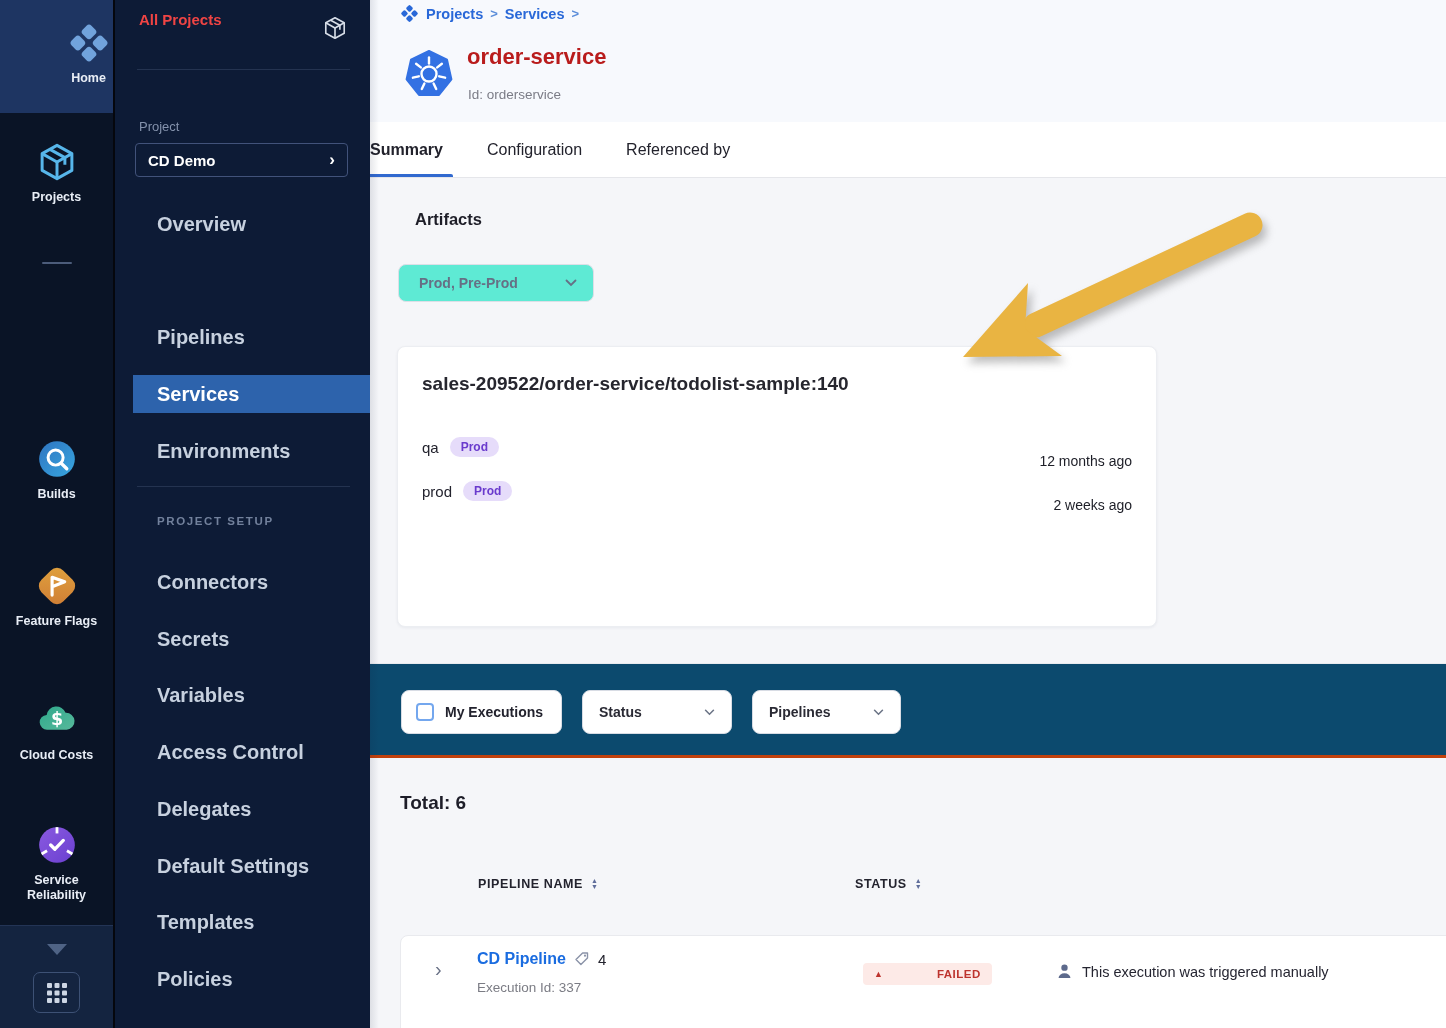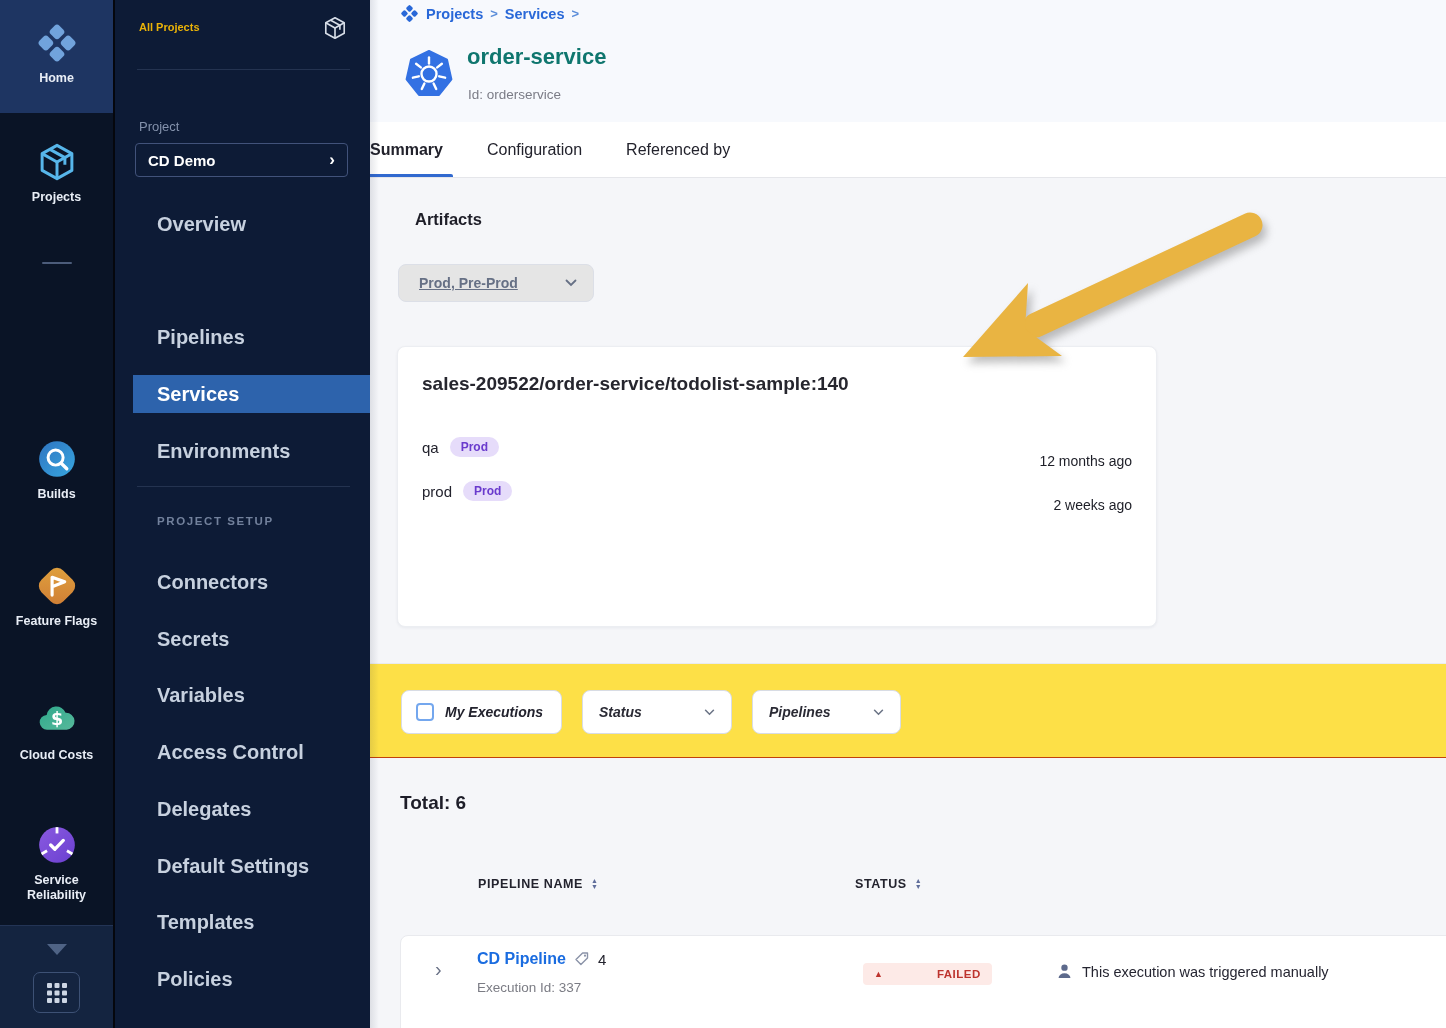--- a/index.html
+++ b/index.html
@@ -16,68 +16,68 @@
   .rail-bottom { position:absolute; left:0; right:0; top:925px; bottom:0; background:#142440; border-top:1px solid #233455; }
   .rail-caret { position:absolute; left:47px; top:18px; width:0; height:0;
                 border-left:10px solid transparent; border-right:10px solid transparent;
                 border-top:11px solid #4f6385; }
   .grid-btn { position:absolute; left:33px; top:46px; width:47px; height:41px; border:1.5px solid #3d5175;
               border-radius:7px; display:flex; align-items:center; justify-content:center; }
 
   
   .sidebar { position:absolute; left:113px; top:0; width:257px; height:100%; background:#0d1b36;
              border-left:2px solid #05070d; z-index:4; overflow:hidden; }
-  .sb-header { position:absolute; left:24px; top:21px; color:#eab308; font-size:11px; font-weight:700; }
+  .sb-header { position:absolute; left:24px; top:11px; color:#ef4444; font-size:15px; font-weight:700; }
   .sb-cube { position:absolute; right:22px; top:15px; }
   .sb-div { position:absolute; left:22px; right:20px; height:1px; background:#243350; }
   .sb-proj-label { position:absolute; left:24px; top:119px; color:#8492ac; font-size:13px; }
   .sb-select { position:absolute; left:20px; top:143px; width:213px; height:34px; border:1px solid #41527a;
                border-radius:4px; display:flex; align-items:center; padding:0 12px; color:#fff;
                font-weight:700; font-size:15px; cursor:pointer; }
   .sb-select .chev { margin-left:auto; font-size:17px; font-weight:700; color:#fff; }
   .sb-item { position:absolute; left:18px; right:0; height:38px; display:flex; align-items:center;
              padding-left:24px; color:#c7d1df; font-size:20px; font-weight:600; cursor:pointer; }
   .sb-item.active { background:#2d63ac; color:#ffffff; }
   .sb-section { position:absolute; left:42px; color:#72819c; font-size:11.5px; font-weight:700; letter-spacing:1.6px; }
 
   
   .main { position:absolute; left:370px; top:0; right:0; bottom:0; background:#f5f6f9; }
   .m-header { position:absolute; left:0; right:0; top:0; height:122px; background:#f7f9fd; }
   .breadcrumb { position:absolute; left:30px; top:4px; display:flex; align-items:center; gap:7px;
                 font-size:14.5px; font-weight:600; color:#2968d8; }
   .breadcrumb .sep { color:#5b8dd9; font-size:13px; font-weight:700; }
   .bc-link { cursor:pointer; }
   .svc-icon { position:absolute; left:35px; top:50px; }
-  .svc-title { position:absolute; left:97px; top:44px; font-size:22px; font-weight:600; color:#0f766e; }
+  .svc-title { position:absolute; left:97px; top:44px; font-size:22px; font-weight:600; color:#b91c1c; }
   .svc-id { position:absolute; left:98px; top:87px; font-size:13.5px; color:#7b7c86; }
 
   .tabs { position:absolute; left:0; right:0; top:122px; height:56px; background:#fff;
           border-bottom:1px solid #e5e6ea; display:flex; align-items:stretch; gap:44px; }
   .tab { display:flex; align-items:center; font-size:16px; color:#22222c; cursor:pointer; position:relative; }
   .tab.active { font-weight:700; }
   .tab.active::after { content:""; position:absolute; left:-14px; right:-10px; bottom:0; height:3px;
                        background:#3169cf; border-radius:2px 2px 0 0; }
 
   .artifacts-h { position:absolute; left:45px; top:210px; font-size:16.5px; font-weight:700; color:#1e1e28; }
-  .env-pill { position:absolute; left:28px; top:264px; width:196px; height:38px; background:#e5e5e5;
+  .env-pill { position:absolute; left:28px; top:264px; width:196px; height:38px; background:#5eead4;
               border:1px solid #dcdfe7; border-radius:8px; display:flex; align-items:center;
-              padding:0 16px 0 20px; color:#667085; font-weight:700; font-size:14px; cursor:pointer;text-decoration:underline; }
+              padding:0 16px 0 20px; color:#667085; font-weight:700; font-size:14px; cursor:pointer; }
   .env-pill svg { margin-left:auto; }
 
   .card { position:absolute; left:27px; top:346px; width:760px; height:281px; background:#fff;
           border:1px solid #eceef2; border-radius:8px; box-shadow:0 1px 3px rgba(20,30,60,.06); }
   .card-title { position:absolute; left:24px; top:26px; font-size:19px; font-weight:700; color:#26262e; }
   .card-row { position:absolute; left:24px; right:24px; height:24px; display:flex; align-items:center; }
   .card-row .env { font-size:15px; color:#23232e; }
   .badge-prod { margin-left:11px; background:#e6dcfa; color:#6a3bcd; font-size:12px; font-weight:700;
                 padding:3px 11px; border-radius:10px; }
   .card-row .time { margin-left:auto; font-size:14px; color:#1d1e27;margin-top:27px; }
 
-  .filter-band { position:absolute; left:0; right:0; top:663px; height:95px; background:#fde047;
-                 border-top:1px solid #e9ebef; border-bottom:1px solid #c2410c;font-style:italic; }
+  .filter-band { position:absolute; left:0; right:0; top:663px; height:95px; background:#0c4a6e;
+                 border-top:1px solid #e9ebef; border-bottom:3px solid #c2410c; }
   .f-box { position:absolute; top:26px; height:44px; background:#fff; border:1px solid #d8dce4;
            border-radius:8px; display:flex; align-items:center; font-size:14px; font-weight:600;
            color:#23232e; cursor:pointer; }
   .f-check { width:161px; left:31px; padding:0 14px; }
   .f-drop { justify-content:space-between; padding:0 16px; color:#2a2a34; }
   .checkbox { width:18px; height:18px; border:2px solid #74a7ee; border-radius:4px; background:#fff; margin-right:11px; }
 
   .total { position:absolute; left:30px; top:792px; font-size:19px; font-weight:700; color:#1d1d28; }
   .th { position:absolute; top:877px; display:flex; align-items:center; gap:8px; font-size:12.5px;
         font-weight:700; letter-spacing:.6px; color:#23232e; cursor:pointer; }
@@ -102,21 +102,21 @@
                  background:linear-gradient(to right, rgba(15,25,55,.10), rgba(15,25,55,0)); pointer-events:none; }
 </style>
 </head>
 <body>
 
 <div class="screen">
 
   <div class="rail">
     <div class="rail-home"></div>
 
-    <div class="rail-item" style="top:22px;">
+    <div class="rail-item" style="top:22px;margin-left:32px;">
       <svg width="42" height="42" viewBox="0 0 24 24">
         <g fill="#71a3dc" transform="rotate(45 12 12)">
           <rect x="4" y="4" width="7" height="7" rx="2"></rect>
             <rect x="13" y="4" width="7" height="7" rx="2"></rect>
           <rect x="4" y="13" width="7" height="7" rx="2"></rect>
             <rect x="13" y="13" width="7" height="7" rx="2"></rect>
         </g>
       </svg>
       <span>Home</span>
     </div>

